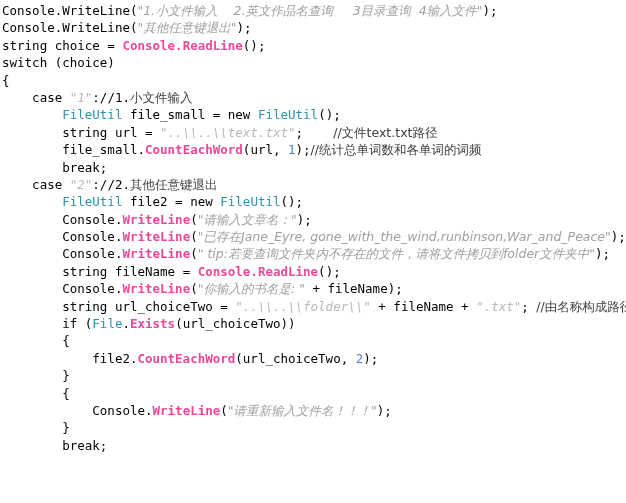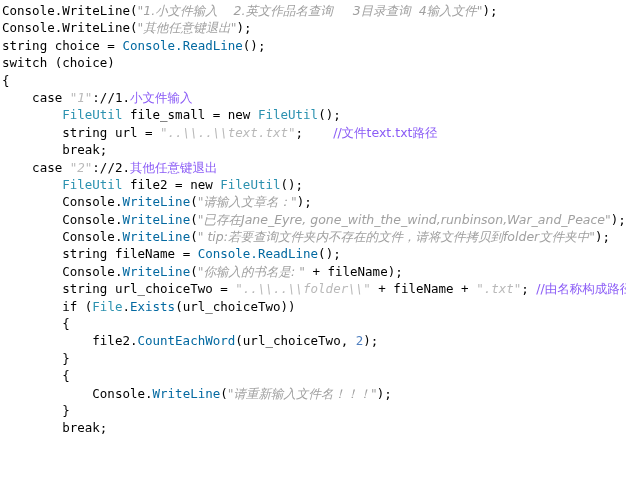--- a/index.html
+++ b/index.html
@@ -25,38 +25,39 @@
     line-height: 17.4px;
     font-size: 12.5px;
     white-space: pre;
     letter-spacing: 0px;
     color: #000000;
   }
   .tok { white-space: pre; }
   .t-plain   { color: #000000; }
   .t-type    { color: #2b91af; margin-top: 9px; }
   .t-cjk-str { color: #a0a0a0; font-style: italic; }
-  .t-cjk-com { color: #8b5cf6; }
+  .t-cjk-com { color: #404040; }
   .t-asciistr{ color: #b9b9b9; font-style: italic; }
-  .t-func    { color: #0369a1; }
+  .t-func    { color: #ec4899; font-weight: bold; }
   .t-num-lit { color: #4f7fbf; }
   .cjk { font-family: "DejaVu Sans", "Liberation Sans", sans-serif; }
 </style>
 </head>
 <body>
 
 <div id="code-view">
     <div class="code-line"><span class="tok t-plain"></span><span class="tok t-plain">Console.WriteLine(</span><span class="tok t-cjk-str cjk">"1.小文件输入    2.英文作品名查询     3目录查询  4输入文件"</span><span class="tok t-plain">);</span></div>
     <div class="code-line"><span class="tok t-plain"></span><span class="tok t-plain">Console.WriteLine(</span><span class="tok t-cjk-str cjk">"其他任意键退出"</span><span class="tok t-plain">);</span></div>
     <div class="code-line"><span class="tok t-plain"></span><span class="tok t-plain">string choice = </span><span class="tok t-func">Console.ReadLine</span><span class="tok t-plain">();</span></div>
     <div class="code-line"><span class="tok t-plain"></span><span class="tok t-plain">switch (choice)</span></div>
     <div class="code-line"><span class="tok t-plain"></span><span class="tok t-plain">{</span></div>
     <div class="code-line"><span class="tok t-plain">    </span><span class="tok t-plain">case </span><span class="tok t-asciistr">"1"</span><span class="tok t-plain">://1.</span><span class="tok t-cjk-com cjk">小文件输入</span></div>
     <div class="code-line"><span class="tok t-plain">        </span><span class="tok t-type">FileUtil</span><span class="tok t-plain"> file_small = new </span><span class="tok t-type">FileUtil</span><span class="tok t-plain">();</span></div>
     <div class="code-line"><span class="tok t-plain">        </span><span class="tok t-plain">string url = </span><span class="tok t-asciistr">"..\\..\\text.txt"</span><span class="tok t-plain">;    </span><span class="tok t-cjk-com cjk">//文件text.txt路径</span></div>
+    <div class="code-line"><span class="tok t-plain">        </span><span class="tok t-plain">file_small.</span><span class="tok t-func">CountEachWord</span><span class="tok t-plain">(url, </span><span class="tok t-num-lit">1</span><span class="tok t-plain">);</span><span class="tok t-cjk-com cjk">//统计总单词数和各单词的词频</span></div>
     <div class="code-line"><span class="tok t-plain">        </span><span class="tok t-plain">break;</span></div>
     <div class="code-line"><span class="tok t-plain">    </span><span class="tok t-plain">case </span><span class="tok t-asciistr">"2"</span><span class="tok t-plain">://2.</span><span class="tok t-cjk-com cjk">其他任意键退出</span></div>
     <div class="code-line"><span class="tok t-plain">        </span><span class="tok t-type">FileUtil</span><span class="tok t-plain"> file2 = new </span><span class="tok t-type">FileUtil</span><span class="tok t-plain">();</span></div>
     <div class="code-line"><span class="tok t-plain">        </span><span class="tok t-plain">Console.</span><span class="tok t-func">WriteLine</span><span class="tok t-plain">(</span><span class="tok t-cjk-str cjk">"请输入文章名："</span><span class="tok t-plain">);</span></div>
     <div class="code-line"><span class="tok t-plain">        </span><span class="tok t-plain">Console.</span><span class="tok t-func">WriteLine</span><span class="tok t-plain">(</span><span class="tok t-cjk-str cjk">"已存在Jane_Eyre, gone_with_the_wind,runbinson,War_and_Peace"</span><span class="tok t-plain">);</span></div>
     <div class="code-line"><span class="tok t-plain">        </span><span class="tok t-plain">Console.</span><span class="tok t-func">WriteLine</span><span class="tok t-plain">(</span><span class="tok t-cjk-str cjk">" tip:若要查询文件夹内不存在的文件，请将文件拷贝到folder文件夹中"</span><span class="tok t-plain">);</span></div>
     <div class="code-line"><span class="tok t-plain">        </span><span class="tok t-plain">string fileName = </span><span class="tok t-func">Console.ReadLine</span><span class="tok t-plain">();</span></div>
     <div class="code-line"><span class="tok t-plain">        </span><span class="tok t-plain">Console.</span><span class="tok t-func">WriteLine</span><span class="tok t-plain">(</span><span class="tok t-cjk-str cjk">"你输入的书名是: "</span><span class="tok t-plain"> + fileName);</span></div>
     <div class="code-line"><span class="tok t-plain">        </span><span class="tok t-plain">string url_choiceTwo = </span><span class="tok t-asciistr">"..\\..\\folder\\"</span><span class="tok t-plain"> + fileName + </span><span class="tok t-asciistr">".txt"</span><span class="tok t-plain">; </span><span class="tok t-cjk-com cjk">//由名称构成路径</span></div>
     <div class="code-line"><span class="tok t-plain">        </span><span class="tok t-plain">if (</span><span class="tok t-type">File</span><span class="tok t-plain">.</span><span class="tok t-func">Exists</span><span class="tok t-plain">(url_choiceTwo))</span></div>

